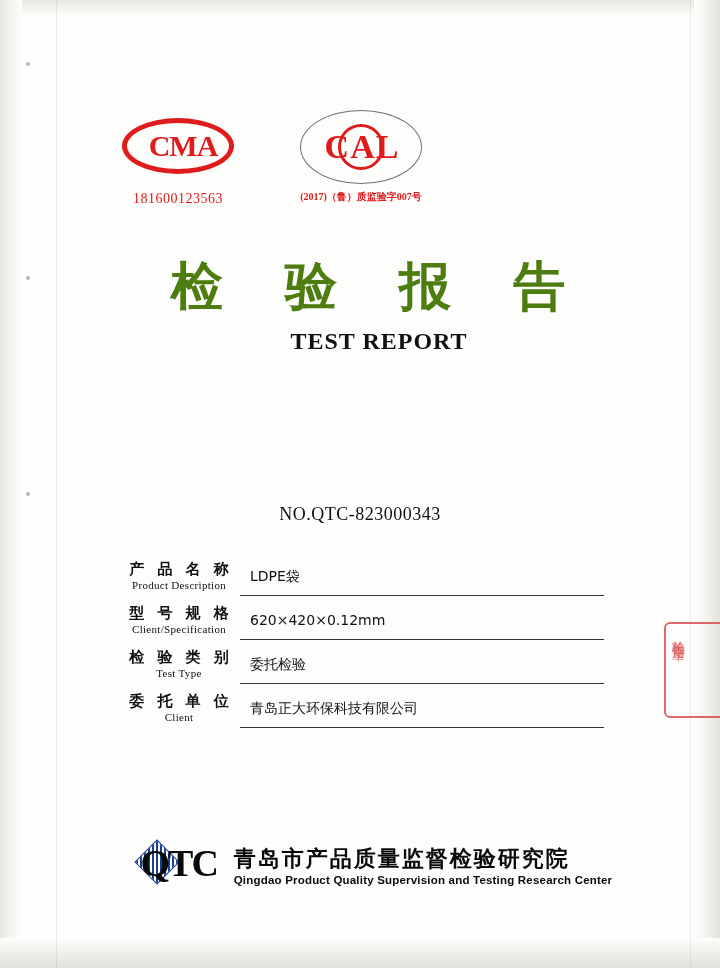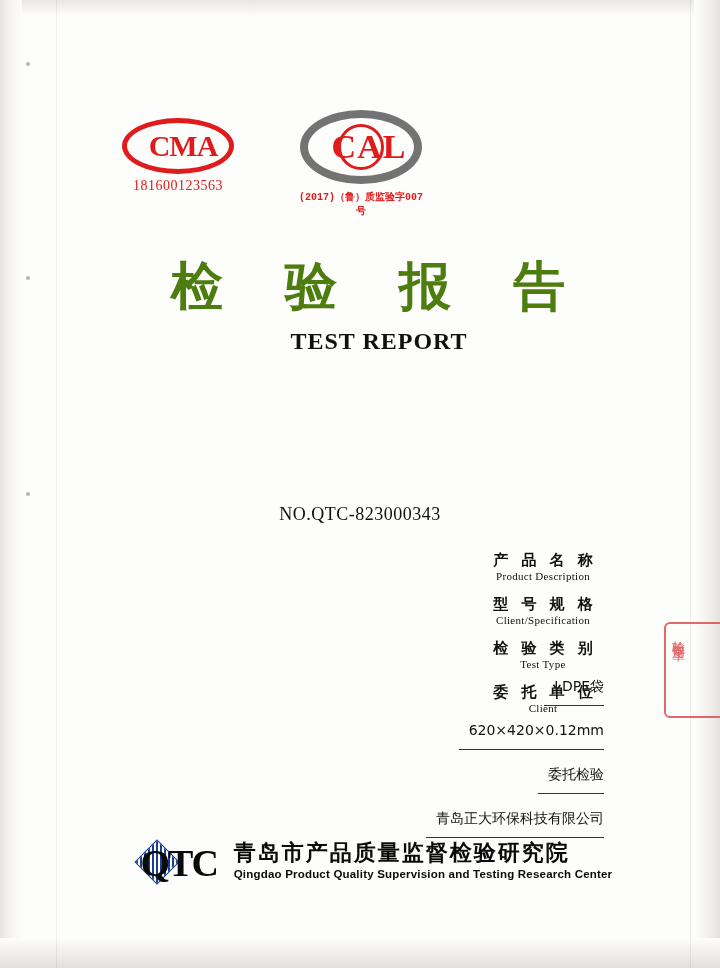--- a/index.html
+++ b/index.html
@@ -92,37 +92,37 @@
     transform: translateY(-50%);
     width: 112px;
     text-align: center;
     font-family: "Liberation Serif", serif;
     font-weight: bold;
     font-size: 30px;
     letter-spacing: -1px;
     color: #e01b1b;
   }
   .cma-number {
-    margin-top: 4px;
+    margin-top: 17px;
     font-family: "Liberation Serif", serif;
     font-size: 14px;
     color: #e01b1b;
     letter-spacing: 0.5px;
   }
   .cal-mark {
     position: absolute;
     left: 296px;
     top: -8px;
     width: 130px;
     text-align: center;
   }
   .cal-ellipse {
     width: 122px;
     height: 74px;
-    border: 8px solid #737373;
+    border: 1px solid #737373;
     border-radius: 50%;
     margin: 0 auto;
     position: relative;
     box-sizing: border-box;
   }
   .cal-inner-circle {
     position: absolute;
     left: 50%;
     top: 50%;
     transform: translate(-50%, -50%);
@@ -140,21 +140,21 @@
     width: 122px;
     text-align: center;
     font-family: "Liberation Serif", serif;
     font-weight: bold;
     font-size: 34px;
     color: #e01b1b;
     letter-spacing: 1px;
   }
   .cal-number {
     margin-top: 6px;
-    font-family: Liberation Mono, monospace;
+    font-family: Liberation Serif, serif;
     font-size: 10px;
     font-weight: bold;
     color: #e01b1b;
     letter-spacing: 0px;
   }
 
   
   .title-cn {
     position: absolute;
     top: 252px;
@@ -197,21 +197,20 @@
   .fields {
     position: absolute;
     top: 552px;
     left: 118px;
     width: 486px;
   }
   .field-row {
     display: flex;
     align-items: flex-end;
     height: 44px;
-    flex-direction: column;
   }
   .field-label {
     width: 122px;
     flex: 0 0 122px;
     text-align: center;
     padding-bottom: 4px;
   }
   .label-cn {
     font-family: "DejaVu Serif", serif;
     font-weight: bold;
@@ -264,21 +263,21 @@
   
   .footer {
     position: absolute;
     left: 0;
     bottom: 68px;
     width: 720px;
     height: 62px;
   }
   .footer-inner {
     display: flex;
-    align-items: flex-start;
+    align-items: flex-end;
     justify-content: center;
     gap: 12px;
     padding-left: 28px;
   }
   .qtc-logo {
     width: 86px;
     height: 50px;
     position: relative;
     flex: 0 0 86px;
   }

